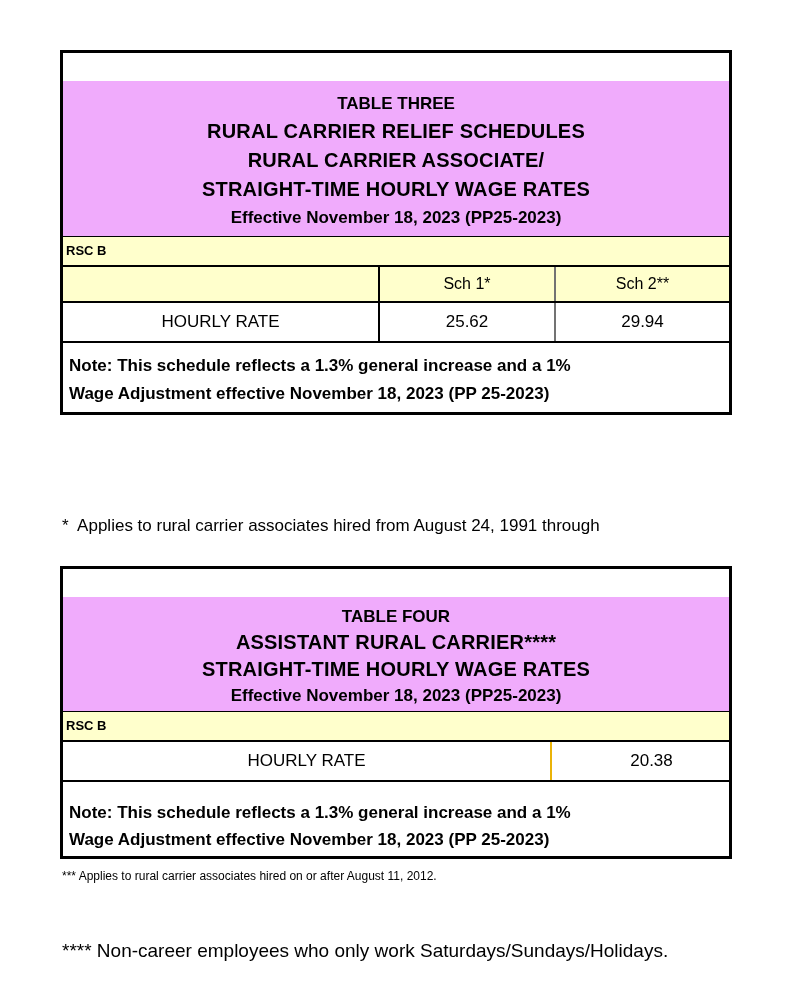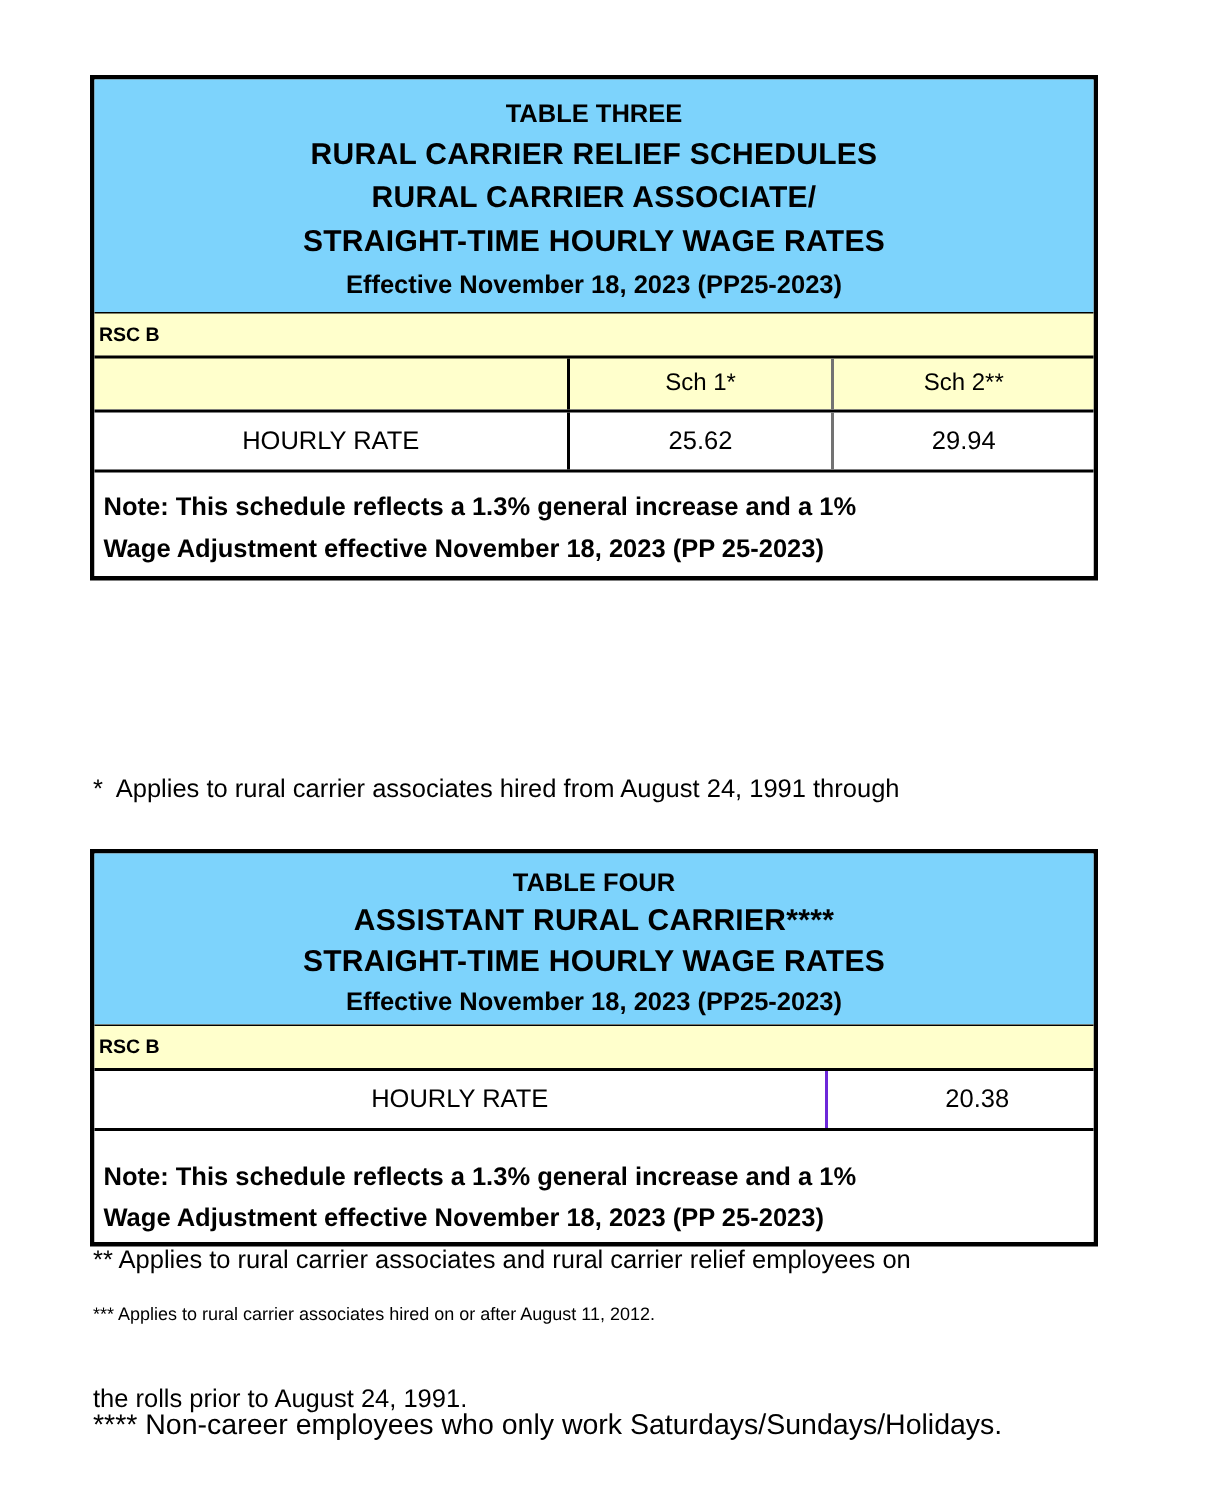--- a/index.html
+++ b/index.html
@@ -13,22 +13,23 @@
   }
   .tbl{
     position:absolute;left:60px;width:672px;
     border:3px solid #000000;
     background:#ffffff;
     box-sizing:border-box;
   }
   .t3{top:50px;}
   .t4{top:566px;}
   .title-block{
-    background:#7dd3fc;
+    background:#f0abfc;
     text-align:center;
+    margin-top:28px;
   }
   .t3 .title-block{padding:10px 0 5px;}
   .t4 .title-block{padding:8px 0 2px;}
   .title-sm{font-weight:bold;font-size:17px;line-height:26px;}
   .title-lg{font-weight:bold;font-size:20px;line-height:29px;letter-spacing:0.2px;}
   .t4 .title-sm{line-height:24px;}
   .t4 .title-lg{line-height:27px;}
   .title-eff{font-weight:bold;font-size:17px;line-height:27px;}
   .t4 .title-eff{line-height:26px;}
   .rsc-row{
@@ -47,21 +48,21 @@
   .cell{
     text-align:center;
     box-sizing:border-box;
   }
   .hdr .cell{font-weight:normal;font-size:16px;line-height:30px;padding:2px 0;}
   .body .cell{font-size:17px;line-height:34px;padding:2px 0;}
   .t3 .c1{flex:0 0 315px;}
   .t3 .c2{flex:0 0 176px;border-left:2px solid #000000;}
   .t3 .c3{flex:1;border-left:2px solid #737373;text-align:center;}
   .t4 .c1{flex:0 0 487px;}
-  .t4 .c2{flex:1;border-left:2px solid #6d28d9;padding-left:22px;}
+  .t4 .c2{flex:1;border-left:2px solid #eab308;padding-left:22px;}
   .note-row{
     border-top:2px solid #000000;
     background:#ffffff;
     font-weight:bold;font-size:17px;
   }
   .t3 .note-row{padding:9px 4px 4px 6px;line-height:28px;}
   .t4 .note-row{padding:17px 4px 3px 6px;line-height:27px;}
   .fn-block{
     position:absolute;left:62px;width:676px;
     font-size:17px;line-height:31px;
@@ -102,21 +103,20 @@
     </div>
   </div>
 
   <div class="fn-block fn-t3">
     <div class="fn-item">
       <div>*  Applies to rural carrier associates hired from August 24, 1991 through</div>
       <div>August 10, 2012.</div>
     </div>
     <div class="fn-item">
       <div>** Applies to rural carrier associates and rural carrier relief employees on</div>
-      <div>the rolls prior to August 24, 1991.</div>
     </div>
   </div>
 
   <div class="tbl t4">
     <div class="title-block">
       <div class="title-sm">TABLE FOUR</div>
       <div class="title-lg">ASSISTANT RURAL CARRIER****</div>
       <div class="title-lg">STRAIGHT-TIME HOURLY WAGE RATES</div>
       <div class="title-eff">Effective November 18, 2023 (PP25-2023)</div>
     </div>

